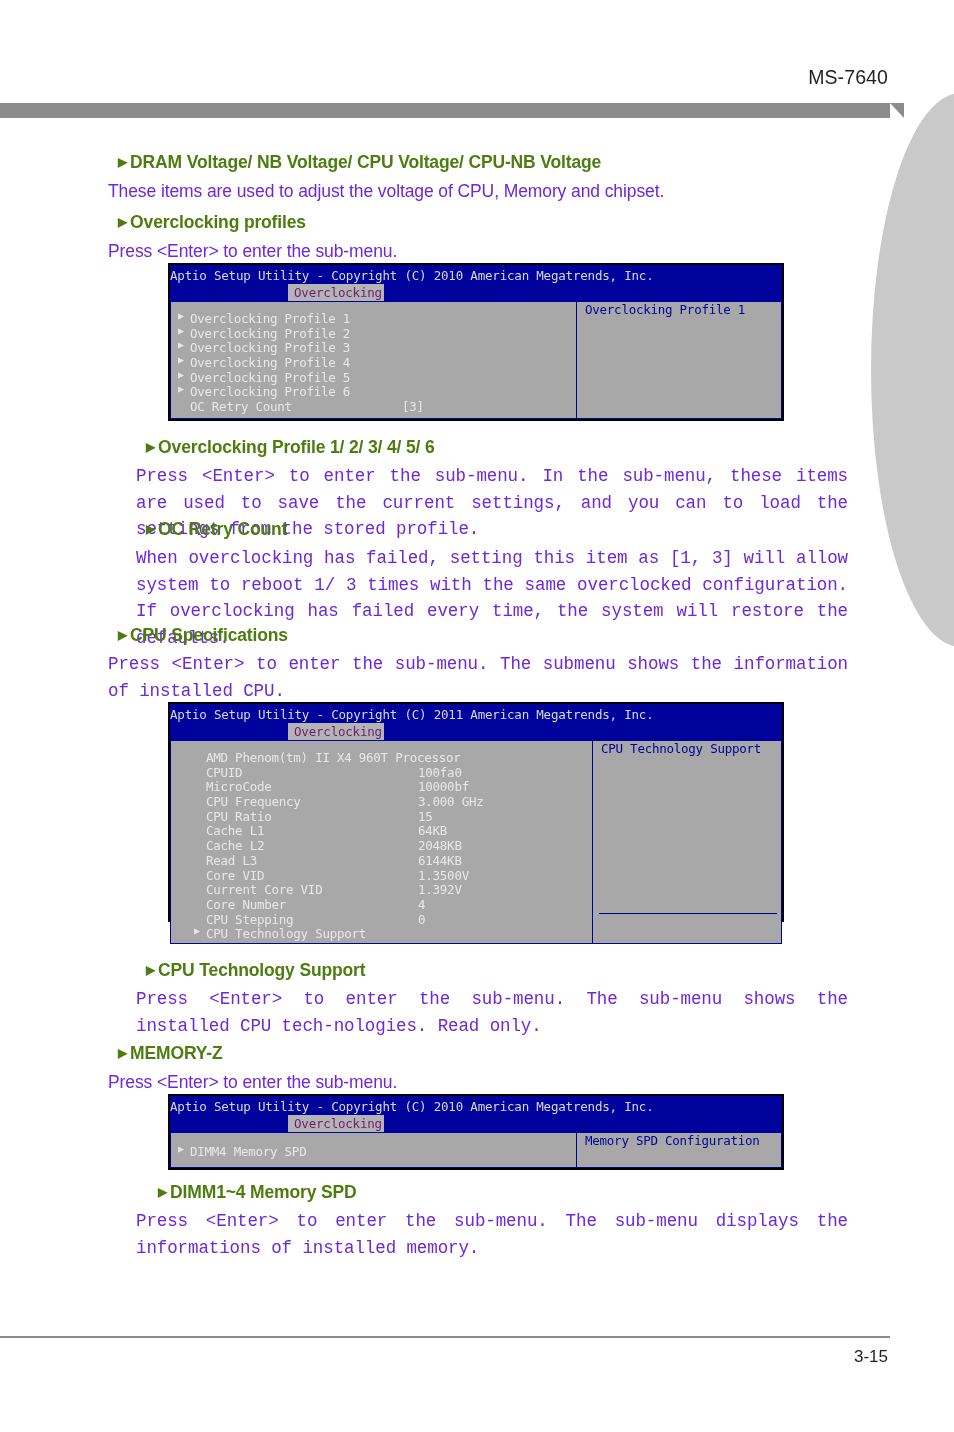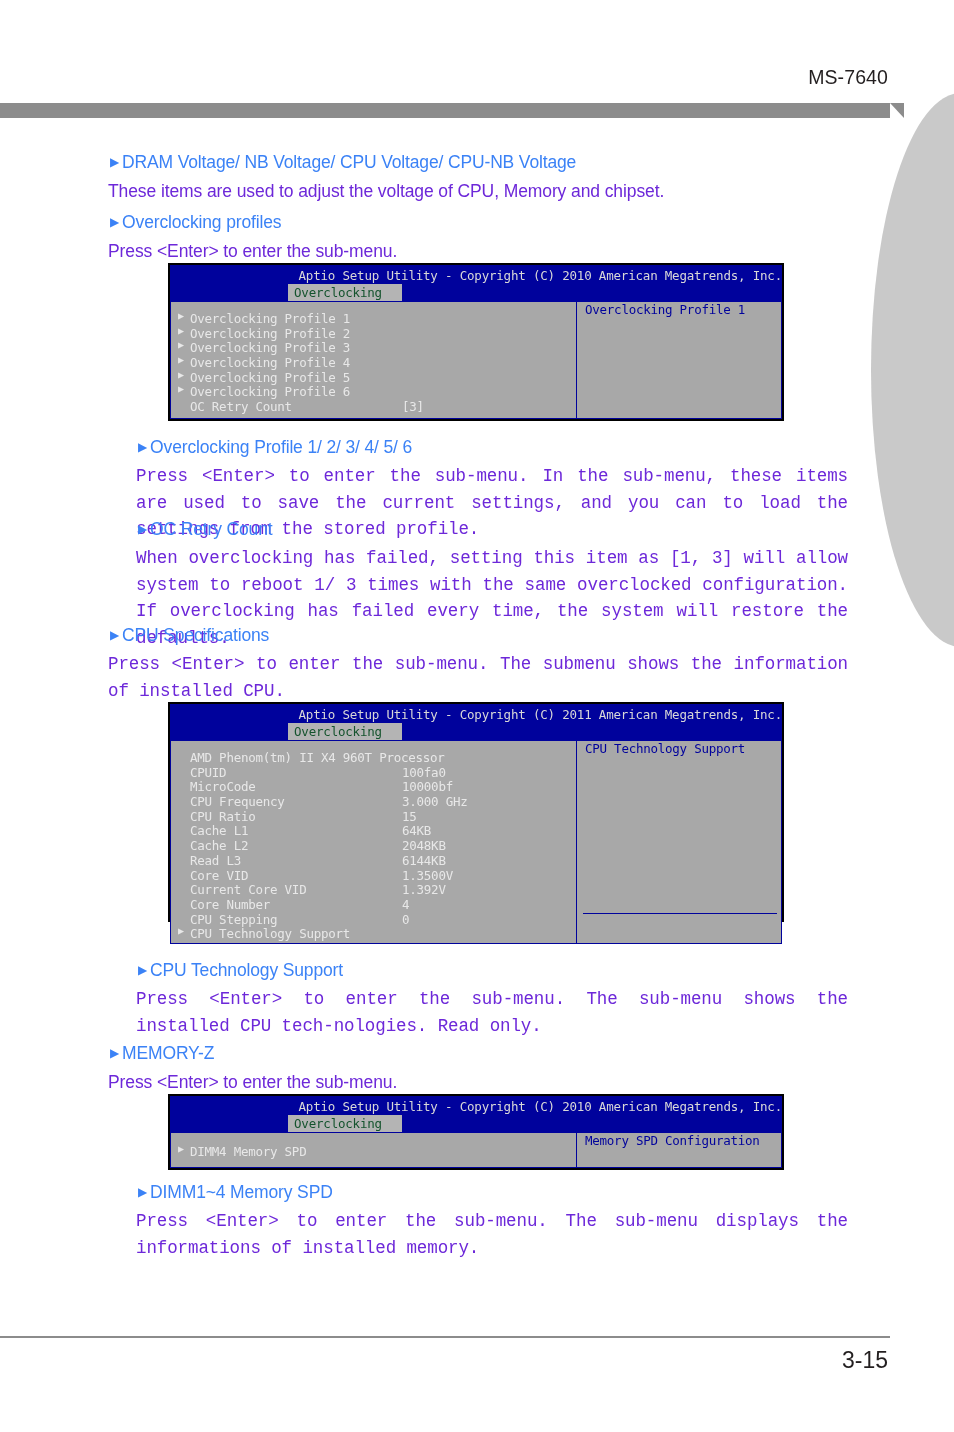--- a/index.html
+++ b/index.html
@@ -69,40 +69,41 @@
     left: 0;
     top: 1336px;
     width: 890px;
     height: 2px;
     background: #8c8c8c;
   }
   .footer-page {
     position: absolute;
     top: 1347px;
     right: 66px;
-    font-size: 23px;
+    font-size: 17px;
     color: #231f20;
     white-space: nowrap;
   }
 
   
   .content {
     position: absolute;
     left: 0;
     top: 0;
     width: 954px;
   }
 
   .sec-head {
     position: absolute;
     font-size: 17.5px;
-    font-weight: normal;
-    color: #3b82f6;
+    font-weight: bold;
+    color: #4d7c0f;
     white-space: nowrap;
     letter-spacing: -0.15px;
+    margin-left: 8px;
   }
   .sec-head .bullet {
     display: inline-block;
     margin-right: 3px;
     font-size: 12px;
     position: relative;
     top: -2px;
   }
 
   .para {
@@ -125,34 +126,34 @@
   .bios-titlebar {
     background: #00029c;
     height: 36px;
     position: relative;
   }
   .bios-title {
     position: absolute;
     top: 3px;
     left: 0;
     right: 0;
-    text-align: right;
+    text-align: left;
     color: #d8d8d8;
     font-size: 12.5px;
     letter-spacing: -0.2px;
     white-space: nowrap;
   }
   .bios-tab {
     position: absolute;
     top: 19px;
     left: 118px;
     background: #b4b4b4;
-    color: #14532d;
+    color: #701a75;
     font-size: 12.5px;
-    padding: 1px 20px 2px 6px;
+    padding: 1px 2px 2px 6px;
     letter-spacing: -0.2px;
     white-space: nowrap;
   }
   .bios-body {
     position: relative;
     background: #a8a8a8;
     border: 1px solid #00029c;
     box-sizing: border-box;
     display: flex;
   }
@@ -212,21 +213,21 @@
     background: #00029c;
   }
 
   
   #bios-overclocking-profiles { left: 168px; top: 263px; width: 616px; height: 158px; }
   #bios-overclocking-profiles .bios-body { height: 118px; }
   #bios-overclocking-profiles .bios-left { width: 406px; padding-top: 9px; }
   #bios-overclocking-profiles .bios-right { padding-top: 9px; }
 
   #bios-cpu-specifications { left: 168px; top: 702px; width: 616px; height: 220px; }
-  #bios-cpu-specifications .bios-body { height: 204px; }
+  #bios-cpu-specifications .bios-body { height: 204px; padding-left: 16px; }
   #bios-cpu-specifications .bios-left { width: 406px; padding-top: 9px; }
   #bios-cpu-specifications .bios-right { padding-top: 9px; }
   #bios-cpu-specifications .bios-help-rule { top: 172px; }
 
   #bios-memory-z { left: 168px; top: 1094px; width: 616px; height: 76px; }
   #bios-memory-z .bios-body { height: 36px; }
   #bios-memory-z .bios-left { width: 406px; padding-top: 11px; }
   #bios-memory-z .bios-right { padding-top: 11px; }
 </style>
 </head>
@@ -419,21 +420,21 @@
             <span class="lbl">DIMM4 Memory SPD</span>
             <span class="val"></span>
           </div>
         </div>
         <div class="bios-right">
           <div class="bios-help">Memory SPD Configuration</div>
         </div>
       </div>
     </div>
 
-    <div class="sec-head" style="left:138px; top:1182px;">
+    <div class="sec-head" style="left:150px; top:1182px;">
       <span class="bullet">▶</span><span>DIMM1~4 Memory SPD</span>
     </div>
     <div class="para justify" style="left:136px; top:1208px; width:712px;">Press &lt;Enter&gt; to enter the sub-menu. The sub-menu displays the informations of installed memory.</div>
 
   </div>
 
   <div class="footer-rule"></div>
   <div class="footer-page">3-15</div>
 
 </div>

